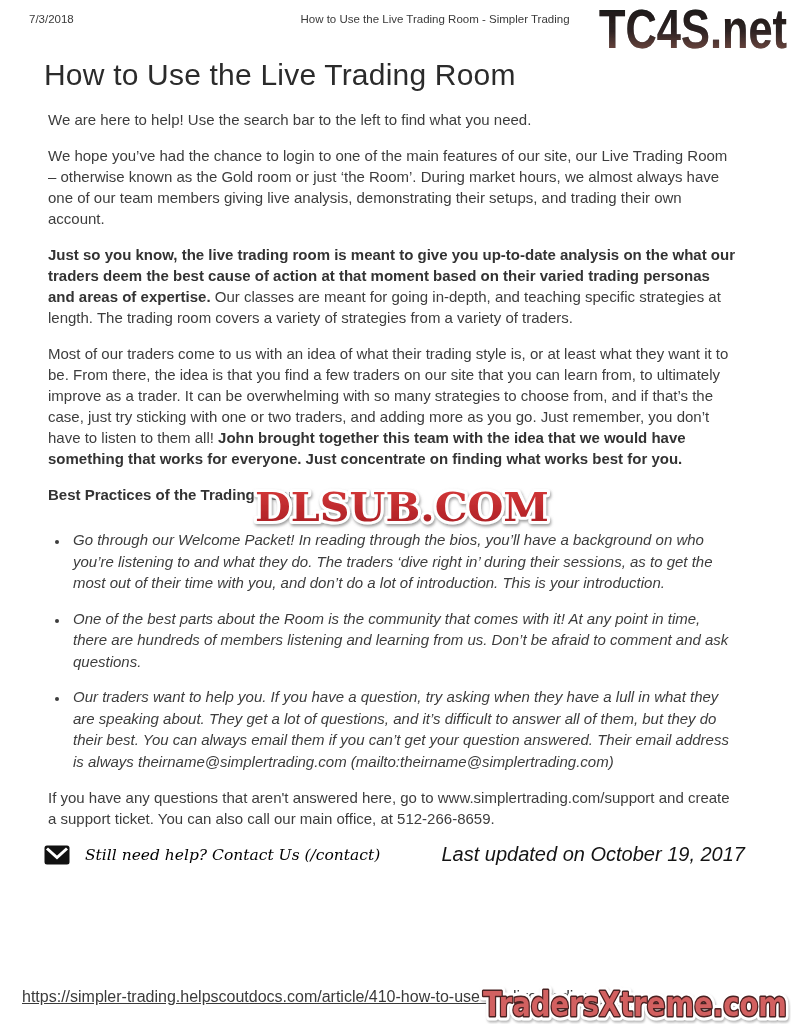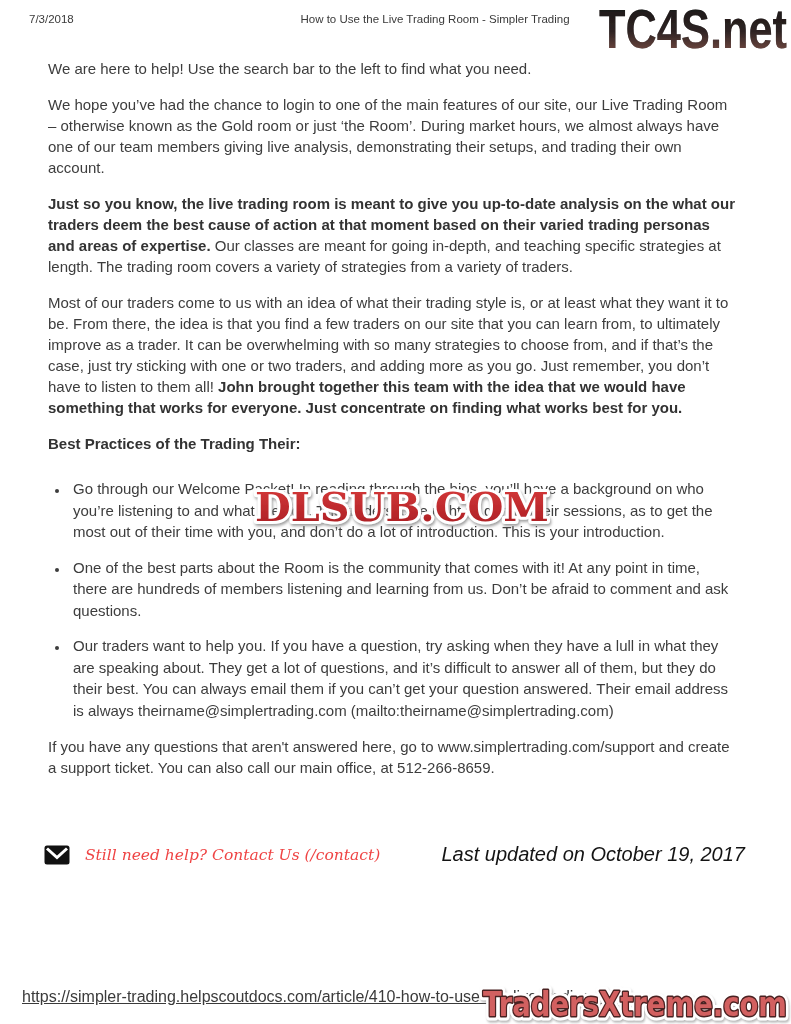--- a/index.html
+++ b/index.html
@@ -27,35 +27,35 @@
   
   .content { position: absolute; left: 44px; top: 58px; width: 694px; }
   .content h1 {
     font-size: 30px; font-weight: 400; color: #2b2b2b;
     margin: 0 0 17px 0; letter-spacing: 0.2px;
   }
   .content p { font-size: 15px; line-height: 21px; margin: 0 0 15px 4px; }
   .content b, .content strong { font-weight: 700; color: #333; }
   .bp-heading { font-weight: 700; color: #333; }
   .content ul { margin: 24px 0 15px 0; padding-left: 25px; }
-  .content li { font-size: 15px; line-height: 21.5px; margin-bottom: 14px; padding-left: 4px; }
+  .content li { font-size: 15px; line-height: 21.5px; margin-bottom: 14px; padding-left: 4px; font-style: italic; }
   .content li::marker { font-size: 12px; }
 
   
   .dlsub-watermark { position: absolute; left: 250px; top: 481px; }
 
   
   .footer-row {
     position: absolute; left: 44px; right: 46px; top: 843px;
     display: flex; justify-content: space-between; align-items: center;
   }
   .contact-group { display: flex; align-items: center; gap: 15px; }
   .contact-text {
     font-family: "DejaVu Serif", serif; font-style: italic;
-    font-size: 15.5px; color: #ef4444;
+    font-size: 15.5px; color: #000000;
   }
   .last-updated {
     font-family: Liberation Sans, sans-serif; font-style: italic;
     font-size: 20px; color: #141414;
   }
 
   
   .url-footer {
     position: absolute; left: 22px; top: 988px;
     font-size: 16px; color: #3a3a3a; text-decoration: underline;
@@ -78,30 +78,31 @@
       </linearGradient>
       <filter id="tc4sBlur">
           <feDropShadow dx="0" dy="0" stdDeviation="0.6" flood-color="#555" flood-opacity="0.7"></feDropShadow>
         </filter>
     </defs>
     <text x="96" y="48" text-anchor="middle" font-family="Liberation Sans, sans-serif" font-weight="bold" font-size="56" textLength="188" lengthAdjust="spacingAndGlyphs" fill="url(#tc4sGrad)" filter="url(#tc4sBlur)">TC4S.net</text>
   </svg>
 </div>
 
 <div class="content">
+  <h1>How to Use the Live Trading Room</h1>
 
   <p>We are here to help! Use the search bar to the left to find what you need.</p>
 
   <p>We hope you’ve had the chance to login to one of the main features of our site, our Live Trading Room – otherwise known as the Gold room or just ‘the Room’. During market hours, we almost always have one of our team members giving live analysis, demonstrating their setups, and trading their own account.</p>
 
   <p><strong>Just so you know, the live trading room is meant to give you up-to-date analysis on the what our traders deem the best cause of action at that moment based on their varied trading personas and areas of expertise.</strong><span> Our classes are meant for going in-depth, and teaching specific strategies at length. The trading room covers a variety of strategies from a variety of traders.</span></p>
 
   <p><span>Most of our traders come to us with an idea of what their trading style is, or at least what they want it to be. From there, the idea is that you find a few traders on our site that you can learn from, to ultimately improve as a trader. It can be overwhelming with so many strategies to choose from, and if that’s the case, just try sticking with one or two traders, and adding more as you go. Just remember, you don’t have to listen to them all!</span><strong> John brought together this team with the idea that we would have something that works for everyone. Just concentrate on finding what works best for you.</strong></p>
 
-  <p class="bp-heading">Best Practices of the Trading Their:</p>
+  <p class="bp-heading">Best Practices of the Trading Room:</p>
 
   <ul>
     <li>Go through our Welcome Packet! In reading through the bios, you’ll have a background on who you’re listening to and what they do. The traders ‘dive right in’ during their sessions, as to get the most out of their time with you, and don’t do a lot of introduction. This is your introduction.</li>
     <li>One of the best parts about the Room is the community that comes with it! At any point in time, there are hundreds of members listening and learning from us. Don’t be afraid to comment and ask questions.</li>
     <li>Our traders want to help you. If you have a question, try asking when they have a lull in what they are speaking about. They get a lot of questions, and it’s difficult to answer all of them, but they do their best. You can always email them if you can’t get your question answered. Their email address is always theirname@simplertrading.com (mailto:theirname@simplertrading.com)</li>
   </ul>
 
   <p>If you have any questions that aren't answered here, go to www.simplertrading.com/support and create a support ticket. You can also call our main office, at 512-266-8659.</p>
 </div>
 

